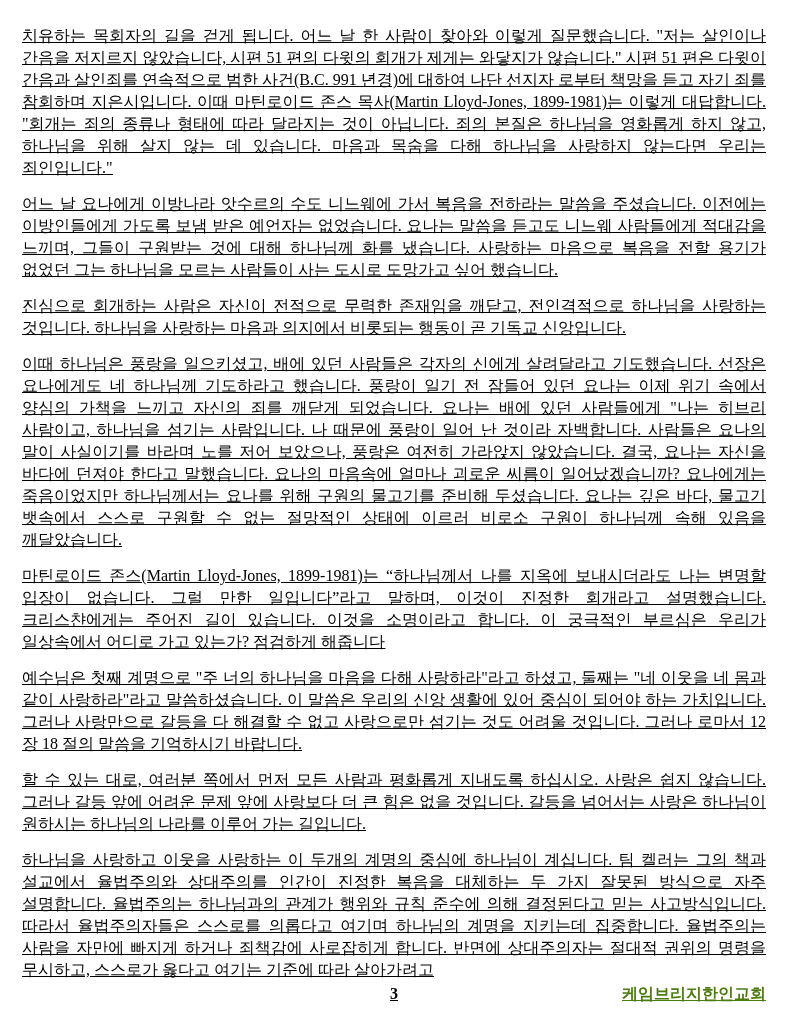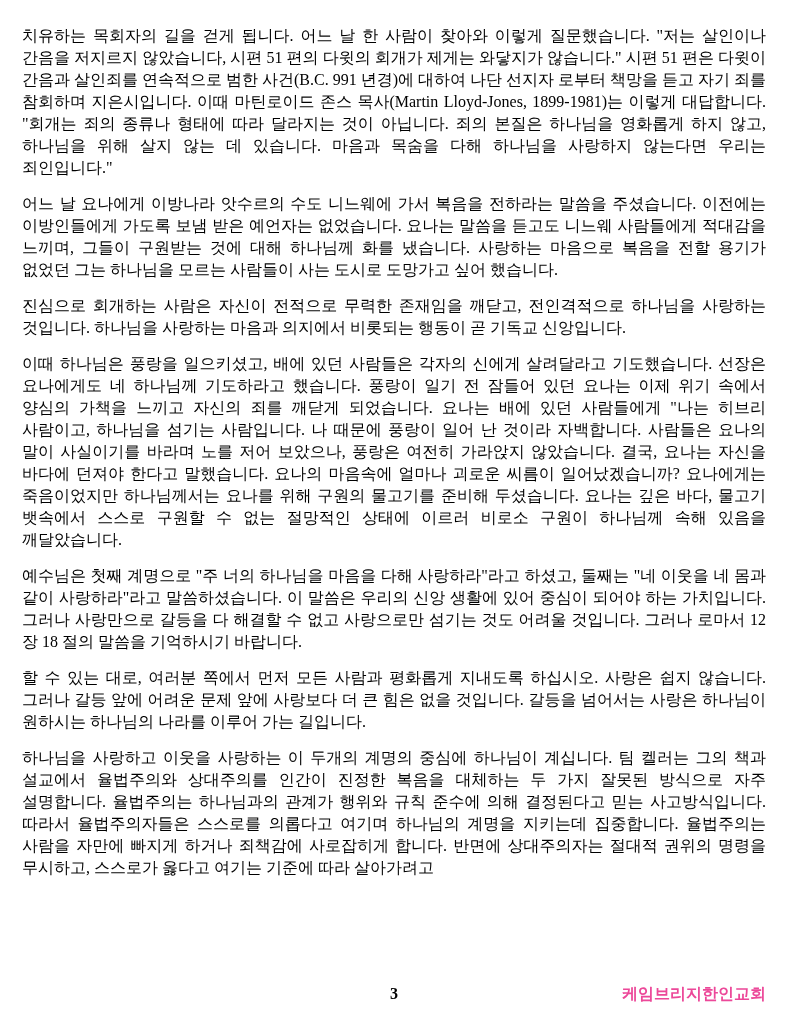--- a/index.html
+++ b/index.html
@@ -1,15 +1,15 @@
 <!DOCTYPE html>
 <html lang="ko"><head>
 <meta charset="utf-8">
 <style>
-  * { margin: 0; padding: 0; box-sizing: border-box; }
+  * { margin: 0; padding: 0; box-sizing: border-box; text-decoration: underline; }
   html, body { background: #ffffff; }
   .page {
     position: relative;
     width: 788px;
     height: 1023px;
     background: #ffffff;
     padding: 25px 22px 0 22px;
     overflow: hidden;
     font-family: "Liberation Serif", "DejaVu Serif", serif;
     color: #000000;
@@ -48,21 +48,22 @@
 </style>
 </head>
 <body>
 
 <div class="page">
   <main class="doc">
     <p>치유하는 목회자의 길을 걷게 됩니다. 어느 날 한 사람이 찾아와 이렇게 질문했습니다. "저는 살인이나 간음을 저지르지 않았습니다, 시편 51 편의 다윗의 회개가 제게는 와닿지가 않습니다." 시편 51 편은 다윗이 간음과 살인죄를 연속적으로 범한 사건(B.C. 991 년경)에 대하여 나단 선지자 로부터 책망을 듣고 자기 죄를 참회하며 지은시입니다. 이때 마틴로이드 존스 목사(Martin Lloyd-Jones, 1899-1981)는 이렇게 대답합니다. "회개는 죄의 종류나 형태에 따라 달라지는 것이 아닙니다. 죄의 본질은 하나님을 영화롭게 하지 않고, 하나님을 위해 살지 않는 데 있습니다. 마음과 목숨을 다해 하나님을 사랑하지 않는다면 우리는 죄인입니다."</p>
     <p>어느 날 요나에게 이방나라 앗수르의 수도 니느웨에 가서 복음을 전하라는 말씀을 주셨습니다. 이전에는 이방인들에게 가도록 보냄 받은 예언자는 없었습니다. 요나는 말씀을 듣고도 니느웨 사람들에게 적대감을 느끼며, 그들이 구원받는 것에 대해 하나님께 화를 냈습니다. 사랑하는 마음으로 복음을 전할 용기가 없었던 그는 하나님을 모르는 사람들이 사는 도시로 도망가고 싶어 했습니다.</p>
     <p>진심으로 회개하는 사람은 자신이 전적으로 무력한 존재임을 깨닫고, 전인격적으로 하나님을 사랑하는 것입니다. 하나님을 사랑하는 마음과 의지에서 비롯되는 행동이 곧 기독교 신앙입니다.</p>
     <p>이때 하나님은 풍랑을 일으키셨고, 배에 있던 사람들은 각자의 신에게 살려달라고 기도했습니다. 선장은 요나에게도 네 하나님께 기도하라고 했습니다. 풍랑이 일기 전 잠들어 있던 요나는 이제 위기 속에서 양심의 가책을 느끼고 자신의 죄를 깨닫게 되었습니다. 요나는 배에 있던 사람들에게 "나는 히브리 사람이고, 하나님을 섬기는 사람입니다. 나 때문에 풍랑이 일어 난 것이라 자백합니다. 사람들은 요나의 말이 사실이기를 바라며 노를 저어 보았으나, 풍랑은 여전히 가라앉지 않았습니다. 결국, 요나는 자신을 바다에 던져야 한다고 말했습니다. 요나의 마음속에 얼마나 괴로운 씨름이 일어났겠습니까? 요나에게는 죽음이었지만 하나님께서는 요나를 위해 구원의 물고기를 준비해 두셨습니다. 요나는 깊은 바다, 물고기 뱃속에서 스스로 구원할 수 없는 절망적인 상태에 이르러 비로소 구원이 하나님께 속해 있음을 깨달았습니다.</p>
+    <p>마틴로이드 존스(Martin Lloyd-Jones, 1899-1981)는 “하나님께서 나를 지옥에 보내시더라도 나는 변명할 입장이 없습니다. 그럴 만한 일입니다”라고 말하며, 이것이 진정한 회개라고 설명했습니다. 크리스챤에게는 주어진 길이 있습니다. 이것을 소명이라고 합니다. 이 궁극적인 부르심은 우리가 일상속에서 어디로 가고 있는가? 점검하게 해줍니다</p>
     <p>예수님은 첫째 계명으로 "주 너의 하나님을 마음을 다해 사랑하라"라고 하셨고, 둘째는 "네 이웃을 네 몸과 같이 사랑하라"라고 말씀하셨습니다. 이 말씀은 우리의 신앙 생활에 있어 중심이 되어야 하는 가치입니다. 그러나 사랑만으로 갈등을 다 해결할 수 없고 사랑으로만 섬기는 것도 어려울 것입니다. 그러나 로마서 12 장 18 절의 말씀을 기억하시기 바랍니다.</p>
     <p>할 수 있는 대로, 여러분 쪽에서 먼저 모든 사람과 평화롭게 지내도록 하십시오. 사랑은 쉽지 않습니다. 그러나 갈등 앞에 어려운 문제 앞에 사랑보다 더 큰 힘은 없을 것입니다.  갈등을 넘어서는 사랑은 하나님이 원하시는 하나님의 나라를 이루어 가는 길입니다.</p>
     <p>하나님을 사랑하고 이웃을 사랑하는 이 두개의 계명의 중심에 하나님이 계십니다. 팀 켈러는 그의 책과 설교에서 율법주의와 상대주의를 인간이 진정한 복음을 대체하는 두 가지 잘못된 방식으로 자주 설명합니다. 율법주의는 하나님과의 관계가 행위와 규칙 준수에 의해 결정된다고 믿는 사고방식입니다.  따라서 율법주의자들은 스스로를 의롭다고 여기며 하나님의 계명을 지키는데 집중합니다. 율법주의는 사람을 자만에 빠지게 하거나 죄책감에 사로잡히게 합니다. 반면에 상대주의자는 절대적 권위의 명령을 무시하고, 스스로가 옳다고 여기는 기준에 따라 살아가려고</p>
   </main>
   <footer class="footer">
     <span class="page-num">3</span>
-    <span class="church" style="color: #ec4899;">케임브리지한인교회</span>
+    <span class="church" style="color: #4d7c0f;">케임브리지한인교회</span>
   </footer>
 </div>
 
 </body></html>

